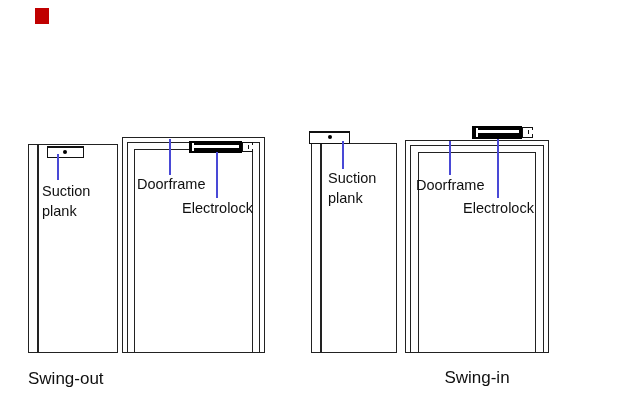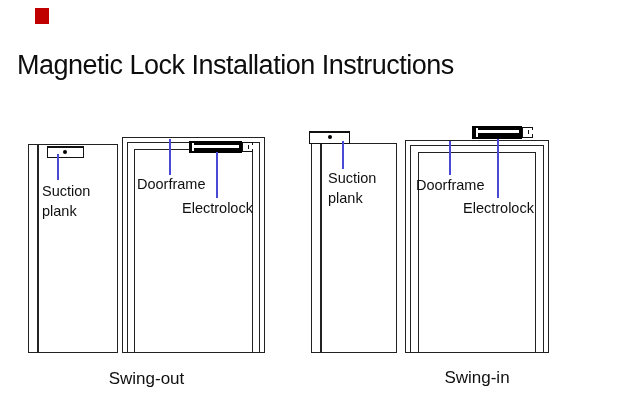--- a/index.html
+++ b/index.html
@@ -38,21 +38,21 @@
   .d1-lock{left:189px;top:141px;width:53px;height:12px;}
   .d1-lockgap{left:192px;top:143px;width:2px;height:8px;}
   .d1-bracket{left:242px;top:142px;width:11px;height:10px;}
   .d1-notch{left:248px;top:145px;width:6px;height:4px;}
   .d1-c1{left:57px;top:154px;height:26px;}
   .d1-c2{left:169px;top:139px;height:36px;}
   .d1-c3{left:216px;top:152px;height:46px;}
   .d1-suction{left:42px;top:181px;width:66px;}
   .d1-doorframe{left:137px;top:174px;}
   .d1-electrolock{left:182px;top:198px;}
-  .d1-caption{left:28px;top:369px;width:237px;text-align:center;}
+  .d1-caption{left:28px;top:369px;width:237px;}
 
   
   .d2-door{left:311px;top:143px;width:86px;height:210px;}
   .d2-door-line{left:320px;top:144px;width:1.5px;height:208px;}
   .d2-plank{left:309px;top:131px;width:41px;height:13px;}
   .d2-dot{left:328px;top:135px;}
   .d2-frame-o{left:405px;top:140px;width:144px;height:213px;}
   .d2-frame-m{left:410px;top:145px;width:134px;height:208px;}
   .d2-frame-i{left:418px;top:152px;width:118px;height:201px;}
   .d2-lock{left:472px;top:126px;width:50px;height:13px;}
@@ -67,21 +67,20 @@
   .d2-electrolock{left:463px;top:198px;}
   .d2-caption{left:405px;top:368px;width:144px;text-align:center;}
 </style>
 </head>
 <body>
 
 <div class="canvas">
 
   <div class="abs red-marker"></div>
 
-  <h1 class="abs title">Magnetic Lock Installation Instructions</h1>
 
   <div>
     <div class="abs rect d1-door"></div>
     <div class="abs vline d1-door-line"></div>
 
     <div class="abs plank d1-plank"></div>
     <div class="abs dot d1-dot"></div>
 
     <div class="abs rect d1-frame-o"></div>
     <div class="abs rect d1-frame-m"></div>

